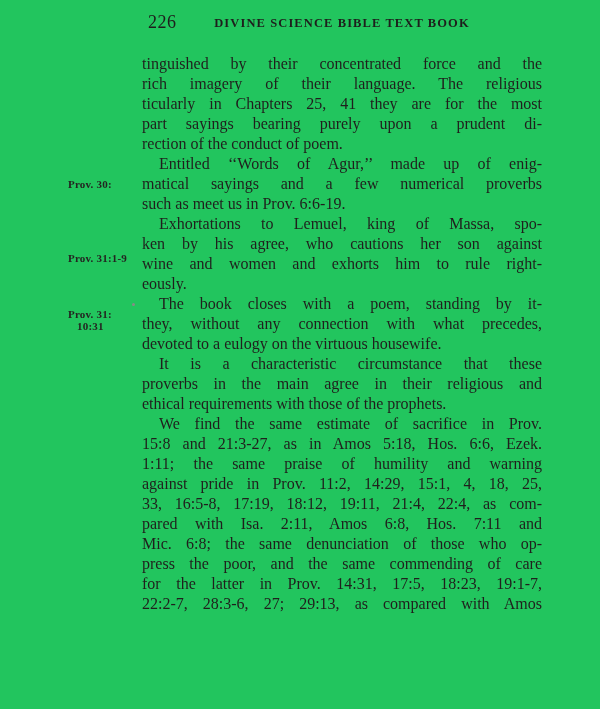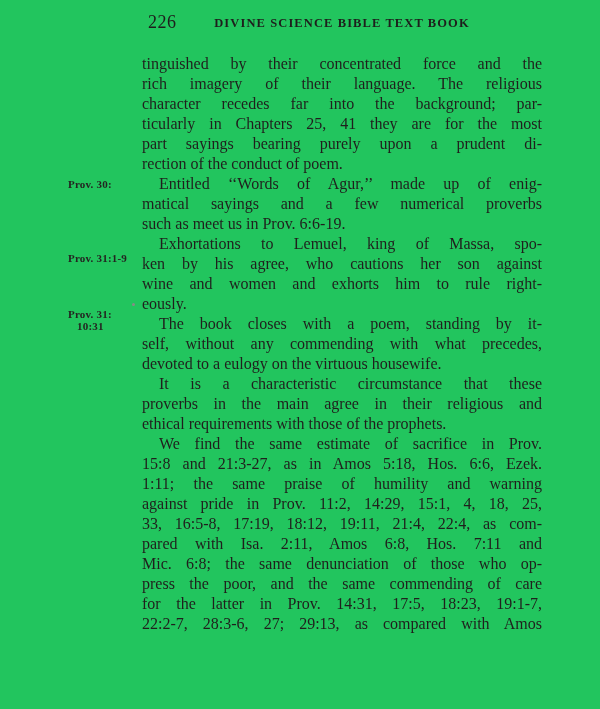--- a/index.html
+++ b/index.html
@@ -90,21 +90,20 @@
 
 <div class="page">
   <div class="header">
     <span class="page-number">226</span>
     <div class="running-title">DIVINE SCIENCE BIBLE TEXT BOOK</div>
   </div>
 
   <div class="body-text">
       <div class="line j">tinguished by their concentrated force and the</div>
       <div class="line j">rich imagery of their language.  The religious</div>
-      <div class="line j">character recedes far into the background; par-</div>
       <div class="line j">ticularly in Chapters 25, 41 they are for the most</div>
       <div class="line j">part sayings bearing purely upon a prudent di-</div>
       <div class="line">rection of the conduct of poem.</div>
       <div class="line j indent">Entitled ‘‘Words of Agur,’’ made up of enig-</div>
       <div class="margin-note" style="top: 125px;">
         <div>Prov. 30:</div>
       </div>
       <div class="line j">matical sayings and a few numerical proverbs</div>
       <div class="line">such as meet us in Prov. 6:6-19.</div>
       <div class="line j indent">Exhortations to Lemuel, king of Massa, spo-</div>
@@ -113,21 +112,21 @@
       </div>
       <div class="line j">ken by his agree, who cautions her son against</div>
       <div class="line j">wine and women and exhorts him to rule right-</div>
       <div class="line">eously.</div>
       <div class="ink-speck" style="top: 249px;"></div>
       <div class="line j indent">The book closes with a poem, standing by it-</div>
       <div class="margin-note" style="top: 255px;">
         <div>Prov. 31:</div>
         <div class="mn2">10:31</div>
       </div>
-      <div class="line j">self, without any commending with what precedes,</div>
+      <div class="line j">they, without any connection with what precedes,</div>
       <div class="line">devoted to a eulogy on the virtuous housewife.</div>
       <div class="line j indent">It is a characteristic circumstance that these</div>
       <div class="line j">proverbs in the main agree in their religious and</div>
       <div class="line">ethical requirements with those of the prophets.</div>
       <div class="line j indent">We find the same estimate of sacrifice in Prov.</div>
       <div class="line j">15:8 and 21:3-27, as in Amos 5:18, Hos. 6:6, Ezek.</div>
       <div class="line j">1:11; the same praise of humility and warning</div>
       <div class="line j">against pride in Prov. 11:2, 14:29, 15:1, 4, 18, 25,</div>
       <div class="line j">33, 16:5-8, 17:19, 18:12, 19:11, 21:4, 22:4, as com-</div>
       <div class="line j">pared with Isa. 2:11, Amos 6:8, Hos. 7:11 and</div>

